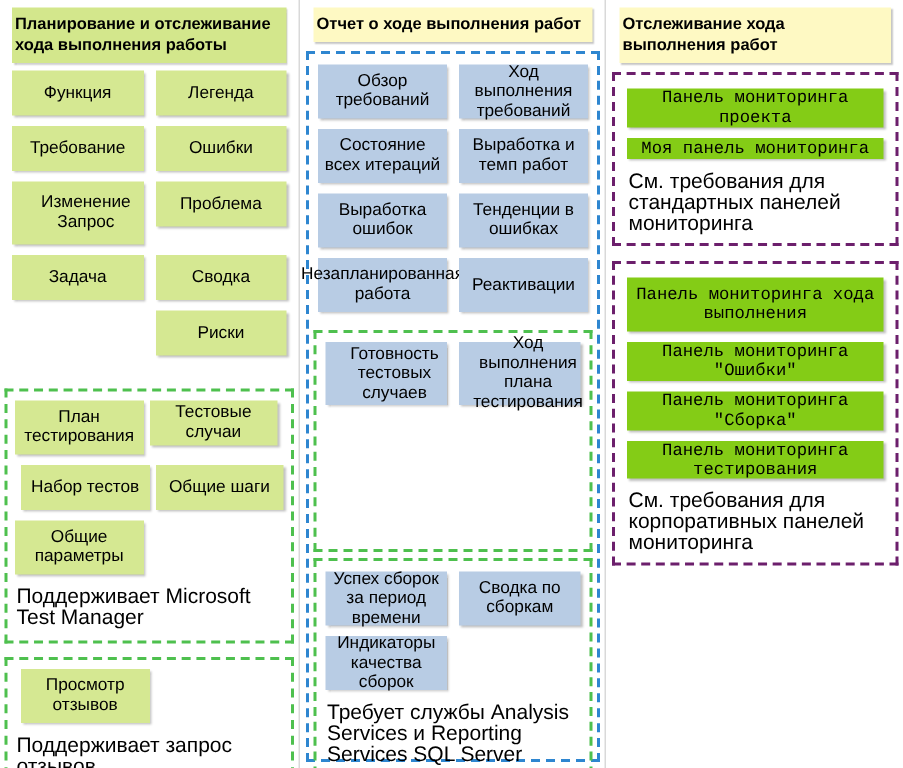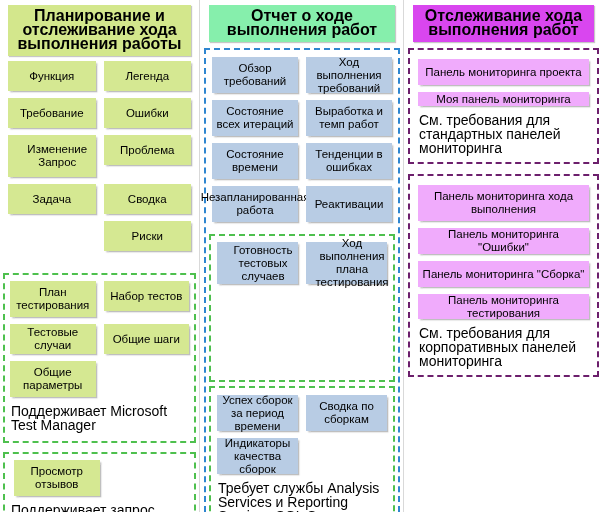--- a/index.html
+++ b/index.html
@@ -23,29 +23,28 @@
     box-sizing:border-box;
   }
   .col-left{ left:0;   width:200px; height:512px; border-right:1px solid #d9d9d9; }
   .col-mid{  left:201px; width:203px; height:512px; border-right:1px solid #d9d9d9; }
   .col-right{left:405px; width:197px; height:512px; }
 
   
   .hdr{
     margin:5px 8px 0 8px;
     padding:4px 2px 5px 2px;
-    text-align:center;
     font-weight:bold;
-    font-size:16px;
+    font-size:11px;
     line-height:14px;
     box-shadow:1px 1px 1px rgba(0,0,0,.22);
   }
   .hdr-green{ background:#d3e78c; }
-  .hdr-blue { background:#86efac; }
-  .hdr-purple{background:#d946ef; }
+  .hdr-blue { background:#fef9c3; }
+  .hdr-purple{background:#fef9c3; }
 
   
   .group{
     position:relative;
     box-sizing:border-box;
     margin:0 3px;
     padding:6px 5px 5px 5px;
   }
   .g-green { border:2px dashed #4ec04e; }
   .g-blue  { border:2px dashed #2e86d0; }
@@ -65,21 +64,21 @@
     text-align:center;
     box-sizing:border-box;
     padding:3px 3px;
     margin-bottom:7px;
     font-size:11.5px;
     line-height:13px;
     box-shadow:1.5px 1.5px 1.5px rgba(0,0,0,.25);
   }
   .n-green { background:#d5e892; }
   .n-blue  { background:#b8cce4; }
-  .n-purple{ background:#f0abfc; }
+  .n-purple{ background:#84cc16;font-family:Liberation Mono, monospace; }
 
   .h30{ height:30px; }
   .h36{ height:36px; }
   .h42{ height:42px;padding-left:14px; }
 
   .note{
     font-size:14px;
     line-height:14px;
     margin:0 0 4px 1px;
     color:#000;
@@ -133,27 +132,27 @@
             <div class="node n-green h30">Риски</div>
           </div>
       </div>
     </div>
 
     <div class="group g-green" style="margin-top:10px;">
       <div class="rowwrap">
         <div class="cell pad-l">
             <div class="node n-green h36">План тестирования</div>
           </div>
+        <div class="cell pad-l">
+            <div class="node n-green h30">Тестовые случаи</div>
+          </div>
+
         <div class="cell pad-r">
             <div class="node n-green h30">Набор тестов</div>
           </div>
-
-        <div class="cell pad-l">
-            <div class="node n-green h30">Тестовые случаи</div>
-          </div>
         <div class="cell pad-r">
             <div class="node n-green h30">Общие шаги</div>
           </div>
 
         <div class="cell pad-l">
             <div class="node n-green h36">Общие параметры</div>
           </div>
         <div class="cell pad-r"></div>
       </div>
       <div class="note">Поддерживает Microsoft Test Manager</div>
@@ -184,21 +183,21 @@
           </div>
 
         <div class="cell pad-l">
             <div class="node n-blue h36">Состояние всех итераций</div>
           </div>
         <div class="cell pad-r">
             <div class="node n-blue h36">Выработка и темп работ</div>
           </div>
 
         <div class="cell pad-l">
-            <div class="node n-blue h36">Состояние времени</div>
+            <div class="node n-blue h36">Выработка ошибок</div>
           </div>
         <div class="cell pad-r">
             <div class="node n-blue h36">Тенденции в ошибках</div>
           </div>
 
         <div class="cell pad-l">
             <div class="node n-blue h36">Незапланированная работа</div>
           </div>
         <div class="cell pad-r">
             <div class="node n-blue h36">Реактивации</div>

